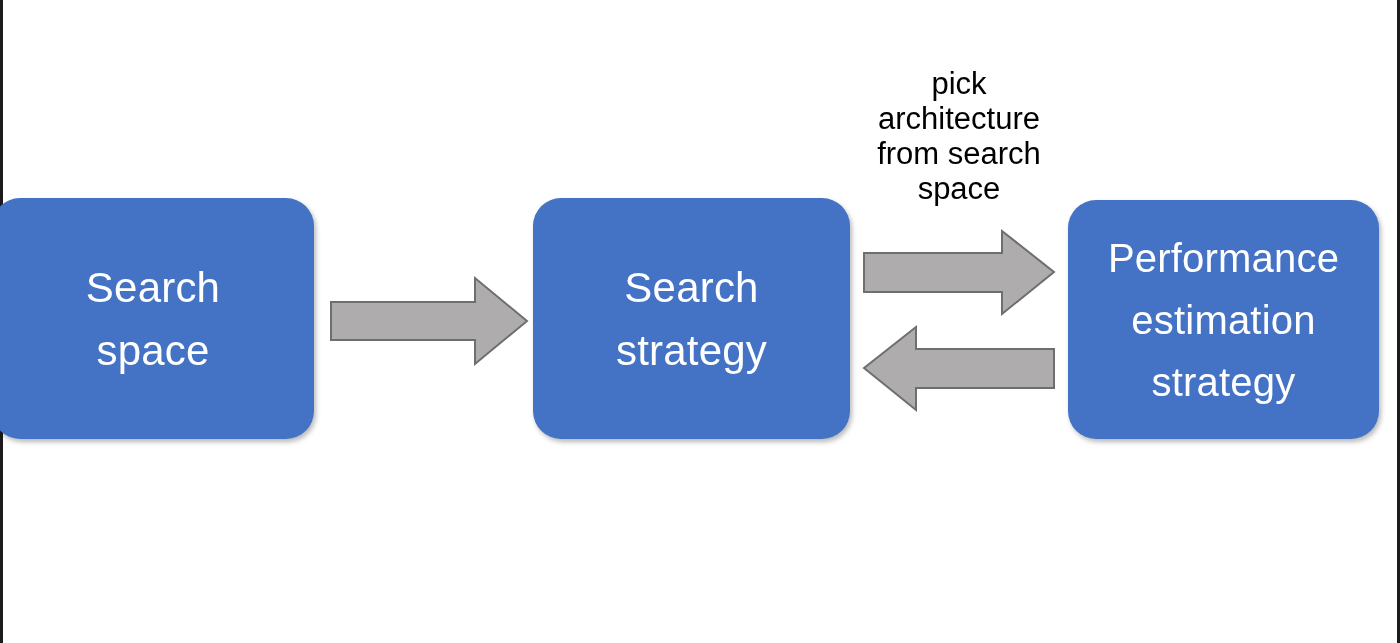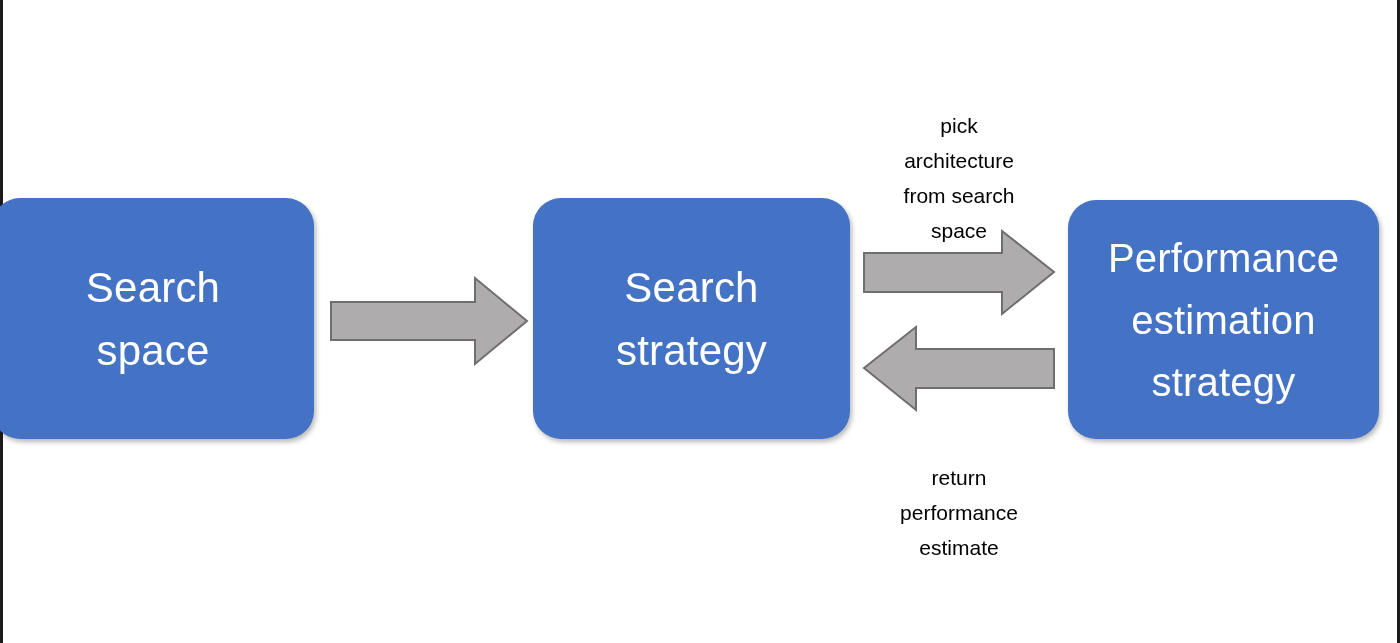--- a/index.html
+++ b/index.html
@@ -107,24 +107,23 @@
     stroke: #6E6E6E;
     stroke-width: 2;
     stroke-linejoin: miter;
   }
 
   
   .edge-caption {
     position: absolute;
     color: #000000;
     text-align: center;
-    font-size: 21px;
+    font-size: 31px;
     line-height: 35px;
     white-space: pre-line;
-    margin-top: 42px;
   }
   #caption-pick-architecture {
     left: 850px;
     top: 66px;
     width: 218px;
   }
   #caption-return-performance {
     left: 850px;
     top: 418px;
     width: 218px;
@@ -164,23 +163,20 @@
       <polygon class="arrow-shape" points="2,25 140,25 140,3 192,44 140,86 140,64 2,64"></polygon>
     </svg>
   </div>
 
   <div class="block-arrow" id="arrow-performance-to-strategy">
     <svg width="194" height="89" viewBox="0 0 194 89" aria-hidden="true">
       <polygon class="arrow-shape" points="192,25 54,25 54,3 2,44 54,86 54,64 192,64"></polygon>
     </svg>
   </div>
 
-  <div class="edge-caption" id="caption-return-performance">return
-performance
-estimate</div>
 
   <div class="node" id="node-performance-estimation">
     <div class="node-label">Performance
 estimation
 strategy</div>
   </div>
 
 </div>
 
 </body></html>

